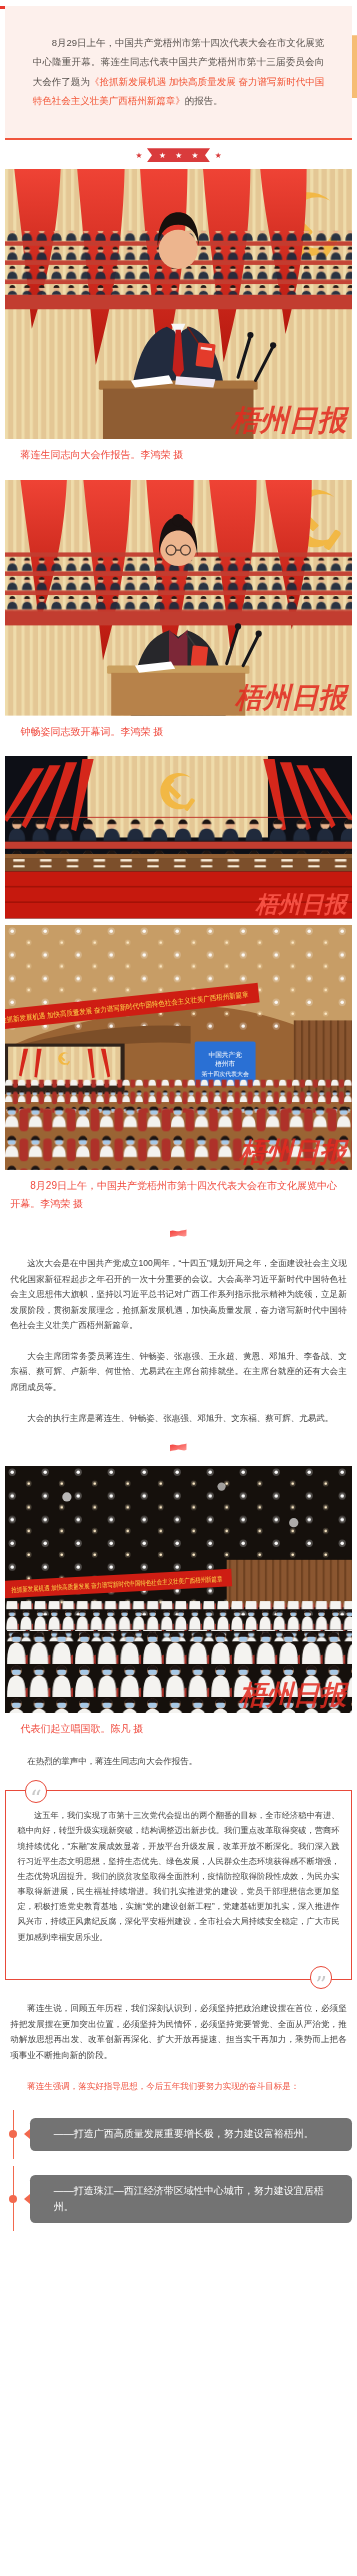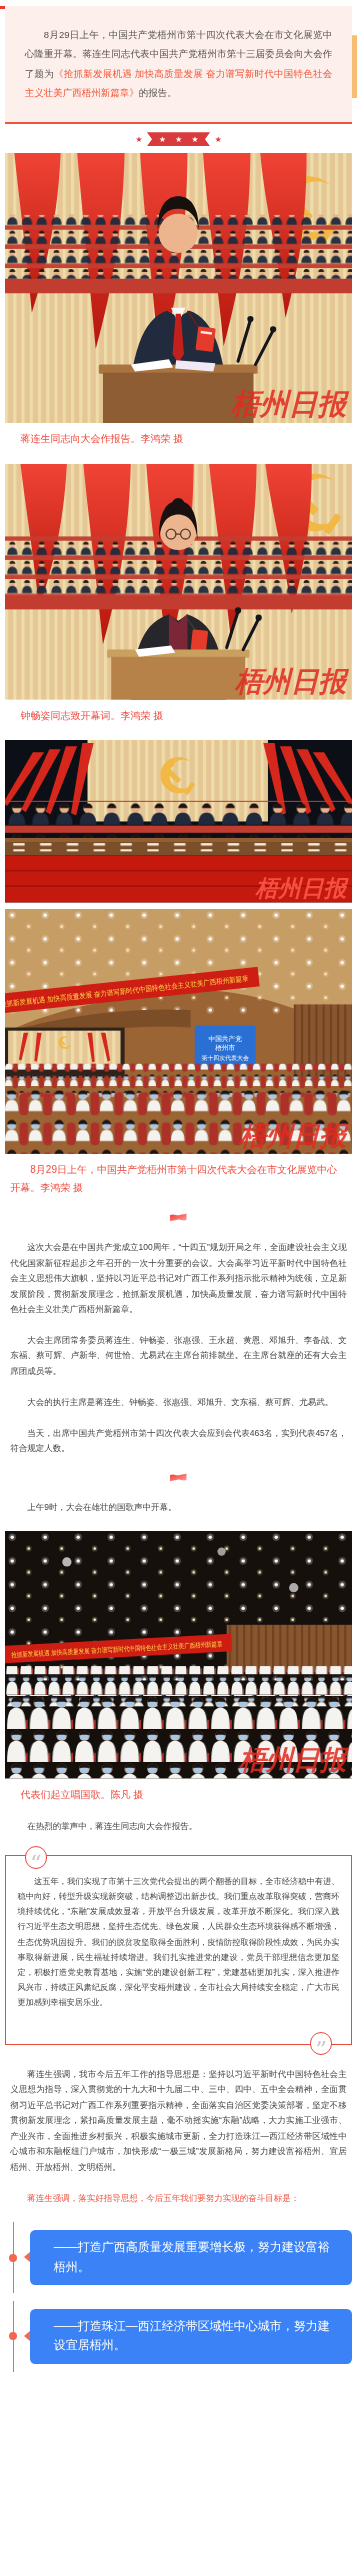--- a/index.html
+++ b/index.html
@@ -4,21 +4,21 @@
 <style>
   html,body{margin:0;padding:0;background:#fff;}
   body{font-family:"Liberation Sans","DejaVu Sans",sans-serif;}
   .page{width:357px;margin:0 auto;position:relative;background:#fff;padding-bottom:13.4px;}
   .top-accent{position:absolute;top:0;left:0;width:31px;height:3.1px;background:#e8392e;}
   
   .intro-wrap{position:relative;margin:6.2px 5.2px 0;}
   .intro-ribbon{position:absolute;z-index:0;right:-5.2px;top:29px;width:13.4px;height:63px;background:#f6bd74;
     clip-path:polygon(38% 0,100% 0,100% 100%,0 100%);}
   .intro-box{position:relative;z-index:1;background:#fdf0ec;border-bottom:2.1px solid #f0553c;padding:14.4px 15.5px 15.5px;}
-  .intro-text{margin:4px;font-size:9.5px;line-height:2.05;color:#57514d;text-indent:2em;text-align:justify;}
+  .intro-text{margin:12px;font-size:9.5px;line-height:2.05;color:#57514d;text-indent:2em;text-align:justify;}
   .intro-title{color:#f25435;}
   
   .star-divider{display:flex;align-items:center;justify-content:center;gap:4.6px;margin:8.2px 0 6.2px;}
   .star-ribbon{background:#d93b3c;color:#fff;font-size:7.7px;letter-spacing:3.6px;padding:2.6px 8.2px 2.6px 12px;
     clip-path:polygon(0 0,100% 0,92% 50%,100% 100%,0 100%,8% 50%);}
   .side-star{color:#d93b3c;font-size:7.7px;}
   
   .photo{margin:6.2px 5.2px;padding:0;}
   .photo svg{display:block;width:347px;height:auto;}
   .caption{margin:7.2px 10.3px 15.5px;color:#f04a3e;font-size:10px;line-height:1.8;text-indent:10.3px;}
@@ -36,22 +36,22 @@
   .qmark span{display:block;transform:translateY(6.2px);line-height:0;}
   .qmark.open{top:-10.3px;left:18.5px;}
   .qmark.close{bottom:-10.3px;right:18.5px;}
   .qpara{margin:0 0 14.4px;font-size:8.2px;line-height:1.85;color:#3f3f3f;text-align:justify;text-indent:2em;}
   .qpara:last-child{margin-bottom:0;}
   
   .goals{margin:18.5px 5.2px 20.6px 8.2px;}
   .goal-row{position:relative;padding-left:21.6px;margin:24px 0;}
   .goal-row::before{content:'';position:absolute;left:4.6px;top:-8.2px;bottom:-8.2px;width:1px;background:#f2694e;}
   .goal-dot{position:absolute;left:1px;top:50%;margin-top:-4.1px;width:8.2px;height:8.2px;border-radius:50%;background:#f2694e;}
-  .goal-bubble{position:relative;background:#3b82f6;color:#fff;border-radius:5.2px;padding:8.2px 11.3px 8.2px 24px;
-    font-size:12px;line-height:1.6;}
+  .goal-bubble{position:relative;background:#737373;color:#fff;border-radius:5.2px;padding:8.2px 11.3px 8.2px 24px;
+    font-size:10px;line-height:1.6;}
   .goal-bubble::before{content:'';position:absolute;left:-6.2px;top:50%;margin-top:-5.2px;width:0;height:0;
     border:5.2px solid transparent;border-right:6.7px solid #f2694e;border-left:0;}
   figure{margin:0;}
 </style>
 </head>
 <body>
 
 <svg aria-hidden="true" style="position:absolute;width:0;height:0;overflow:hidden">
   <defs>
     <linearGradient id="gRed" x1="0" y1="0" x2="0" y2="1">
@@ -311,29 +311,27 @@
 
   <div class="flag-divider">
     <svg width="18.5" height="12.4" viewBox="0 0 36 24">
         <path d="M2,6 C9,2 15,8 21,6 C26,4 31,5 34,3 L34,15 C28,19 22,13 16,15 C11,16.5 6,16 2,18Z" fill="url(#gFlagDiv)"></path>
       </svg>
   </div>
 
   <p class="para">这次大会是在中国共产党成立100周年，“十四五”规划开局之年，全面建设社会主义现代化国家新征程起步之年召开的一次十分重要的会议。大会高举习近平新时代中国特色社会主义思想伟大旗帜，坚持以习近平总书记对广西工作系列指示批示精神为统领，立足新发展阶段，贯彻新发展理念，抢抓新发展机遇，加快高质量发展，奋力谱写新时代中国特色社会主义壮美广西梧州新篇章。</p>
   <p class="para">大会主席团常务委员蒋连生、钟畅姿、张惠强、王永超、黄恩、邓旭升、李备战、文东福、蔡可辉、卢新华、何世恰、尤易武在主席台前排就坐。在主席台就座的还有大会主席团成员等。</p>
   <p class="para">大会的执行主席是蒋连生、钟畅姿、张惠强、邓旭升、文东福、蔡可辉、尤易武。</p>
-  <p class="para">当天，出席中国共产党梧州市第十四次代表大会应到会代表463名，实到代表457名，符合规定人数。</p>
 
   <div class="flag-divider">
     <svg width="18.5" height="12.4" viewBox="0 0 36 24">
         <path d="M2,6 C9,2 15,8 21,6 C26,4 31,5 34,3 L34,15 C28,19 22,13 16,15 C11,16.5 6,16 2,18Z" fill="url(#gFlagDiv)"></path>
       </svg>
   </div>
 
-  <p class="para">上午9时，大会在雄壮的国歌声中开幕。</p>
 
   <figure class="photo">
     <svg viewBox="0 0 673 480">
       <rect width="673" height="480" fill="#15100c"></rect>
       <rect x="0" y="0" width="673" height="290" fill="url(#patLights)"></rect>
       <circle cx="120" cy="60" r="9" fill="#fff" opacity="0.7"></circle>
         <circle cx="420" cy="40" r="8" fill="#fff" opacity="0.6"></circle>
         <circle cx="560" cy="110" r="9" fill="#fff" opacity="0.65"></circle>
       <rect x="430" y="182" width="243" height="92" fill="url(#patSlat)"></rect>
       <g transform="rotate(-3 200 230)">
@@ -352,21 +350,21 @@
   <div class="quote-box">
     <div class="qmark open">
         <span>“</span>
       </div>
     <p class="qpara">这五年，我们实现了市第十三次党代会提出的两个翻番的目标，全市经济稳中有进、稳中向好，转型升级实现新突破，结构调整迈出新步伐。我们重点改革取得突破，营商环境持续优化，“东融”发展成效显著，开放平台升级发展，改革开放不断深化。我们深入践行习近平生态文明思想，坚持生态优先、绿色发展，人民群众生态环境获得感不断增强，生态优势巩固提升。我们的脱贫攻坚取得全面胜利，疫情防控取得阶段性成效，为民办实事取得新进展，民生福祉持续增进。我们扎实推进党的建设，党员干部理想信念更加坚定，积极打造党史教育基地，实施“党的建设创新工程”，党建基础更加扎实，深入推进作风兴市，持续正风肃纪反腐，深化平安梧州建设，全市社会大局持续安全稳定，广大市民更加感到幸福安居乐业。</p>
     <div class="qmark close">
         <span>”</span>
       </div>
   </div>
 
-  <p class="para">蒋连生强调，我市今后五年工作的指导思想是：坚持以习近平新时代中国特色社会主义思想为指导，深入贯彻党的十九大和十九届二中、三中、四中、五中全会精神，全面贯彻习近平总书记对广西工作系列重要指示精神，全面落实自治区党委决策部署，坚定不移贯彻新发展理念，紧扣高质量发展主题，毫不动摇实施“东融”战略，大力实施工业强市、产业兴市，全面推进乡村振兴，积极实施城市更新，全力打造珠江—西江经济带区域性中心城市和东融枢纽门户城市，加快形成“一极三城”发展新格局，努力建设富裕梧州、宜居梧州、开放梧州、文明梧州。</p>
+  <p class="para">蒋连生说，回顾五年历程，我们深刻认识到，必须坚持把政治建设摆在首位，必须坚持把发展摆在更加突出位置，必须坚持为民情怀，必须坚持党要管党、全面从严治党，推动解放思想再出发、改革创新再深化、扩大开放再提速、担当实干再加力，乘势而上把各项事业不断推向新的阶段。</p>
 
   <p class="para red">蒋连生强调，落实好指导思想，今后五年我们要努力实现的奋斗目标是：</p>
 
   <div class="goals">
     <div class="goal-row">
       <span class="goal-dot"></span>
       <div class="goal-bubble">——打造广西高质量发展重要增长极，努力建设富裕梧州。</div>
     </div>
     <div class="goal-row">
       <span class="goal-dot"></span>

